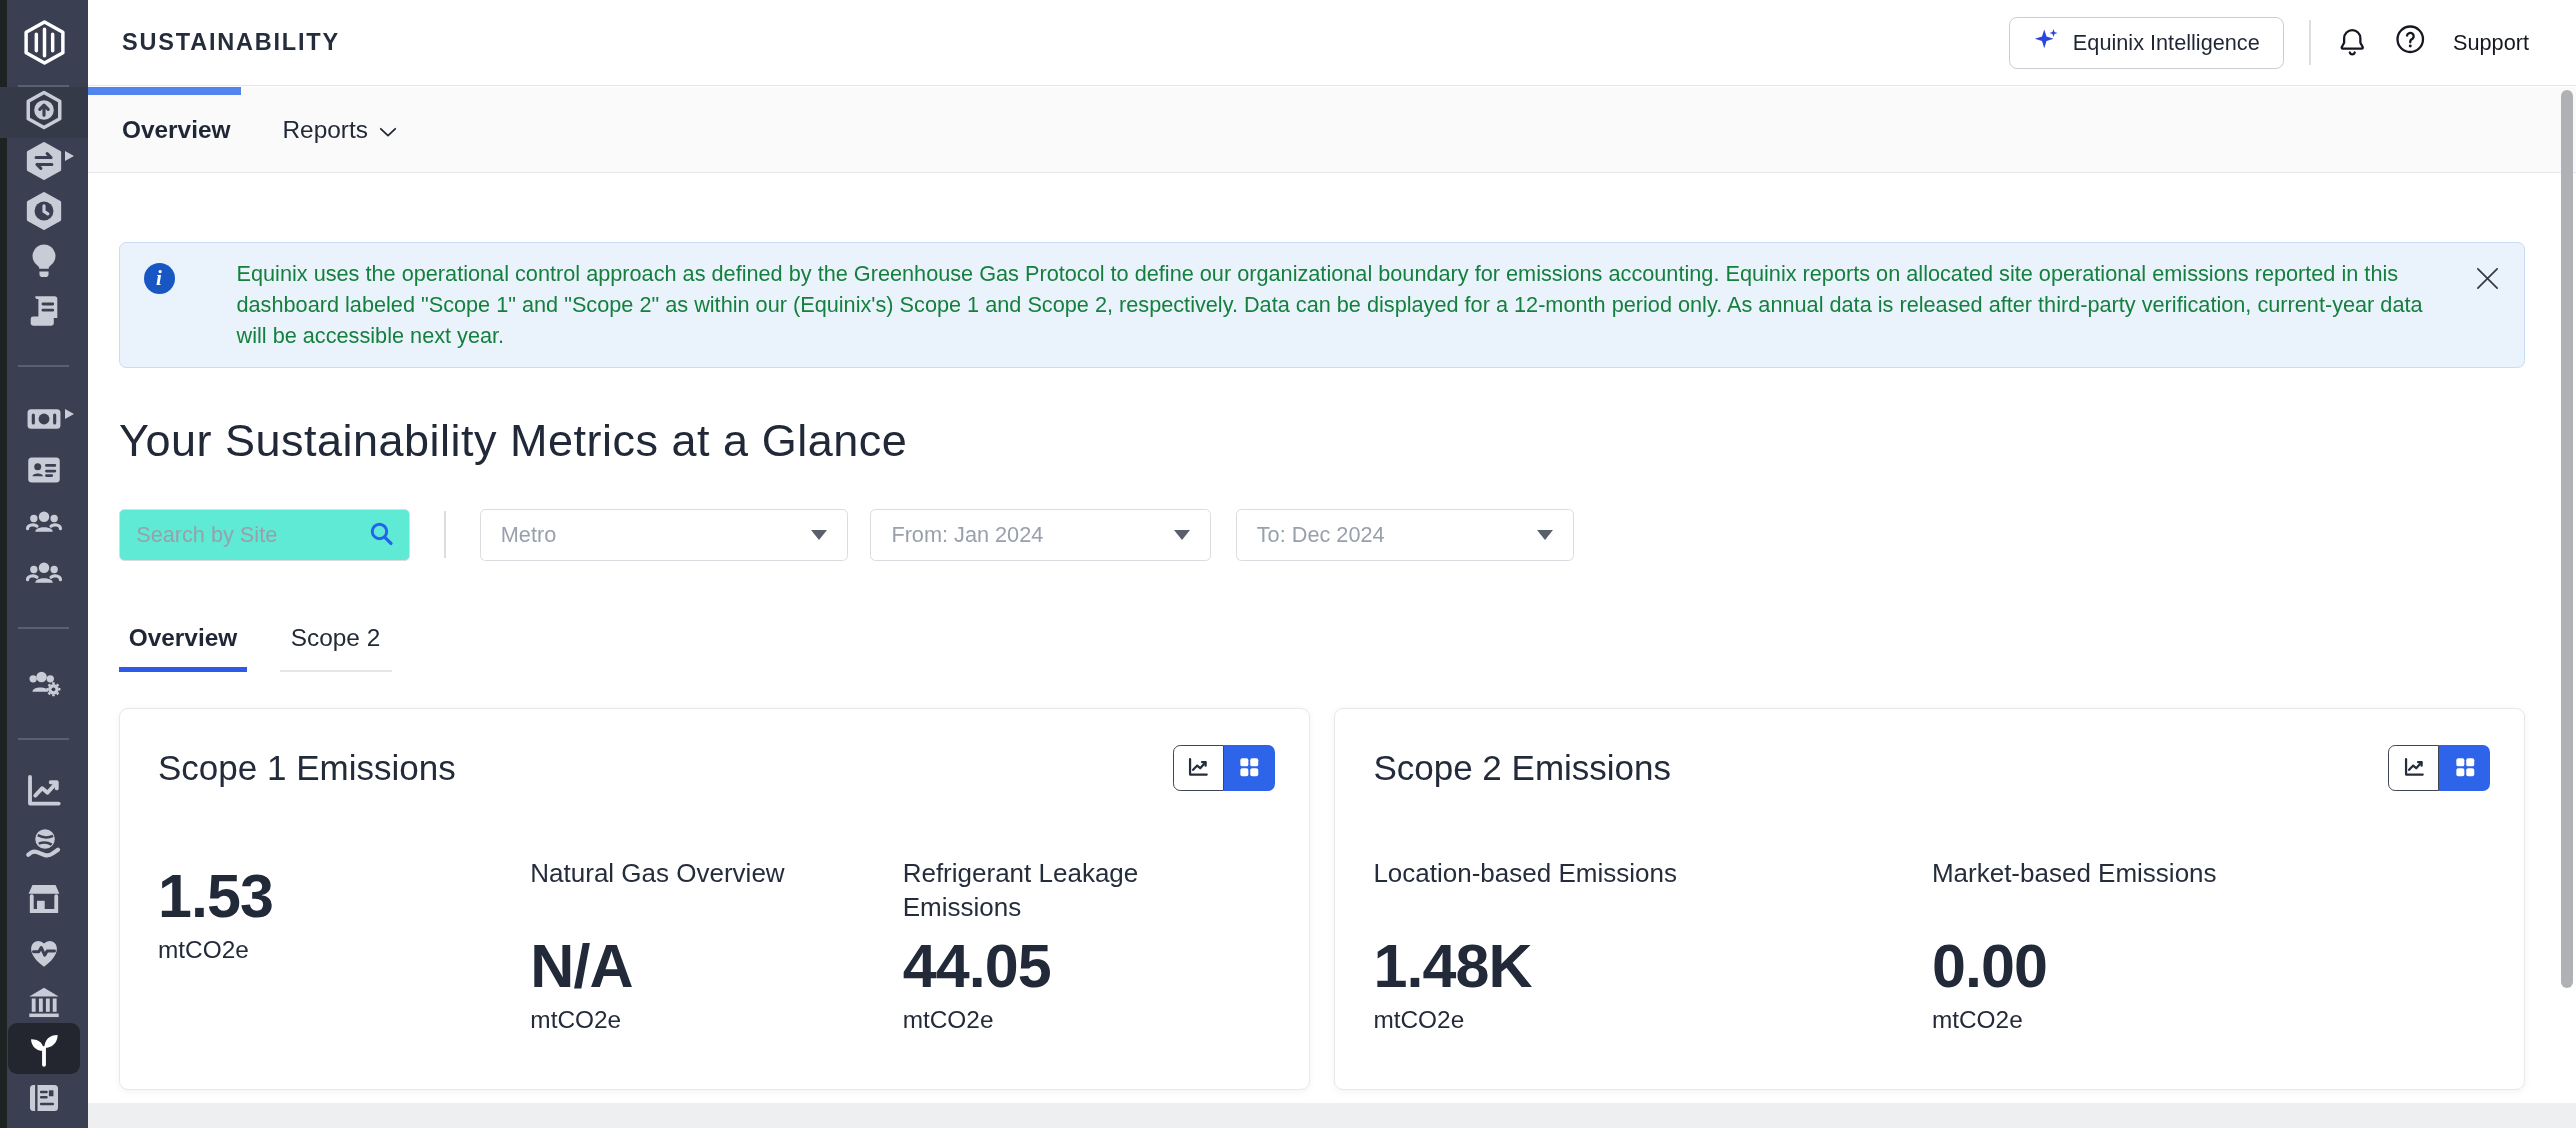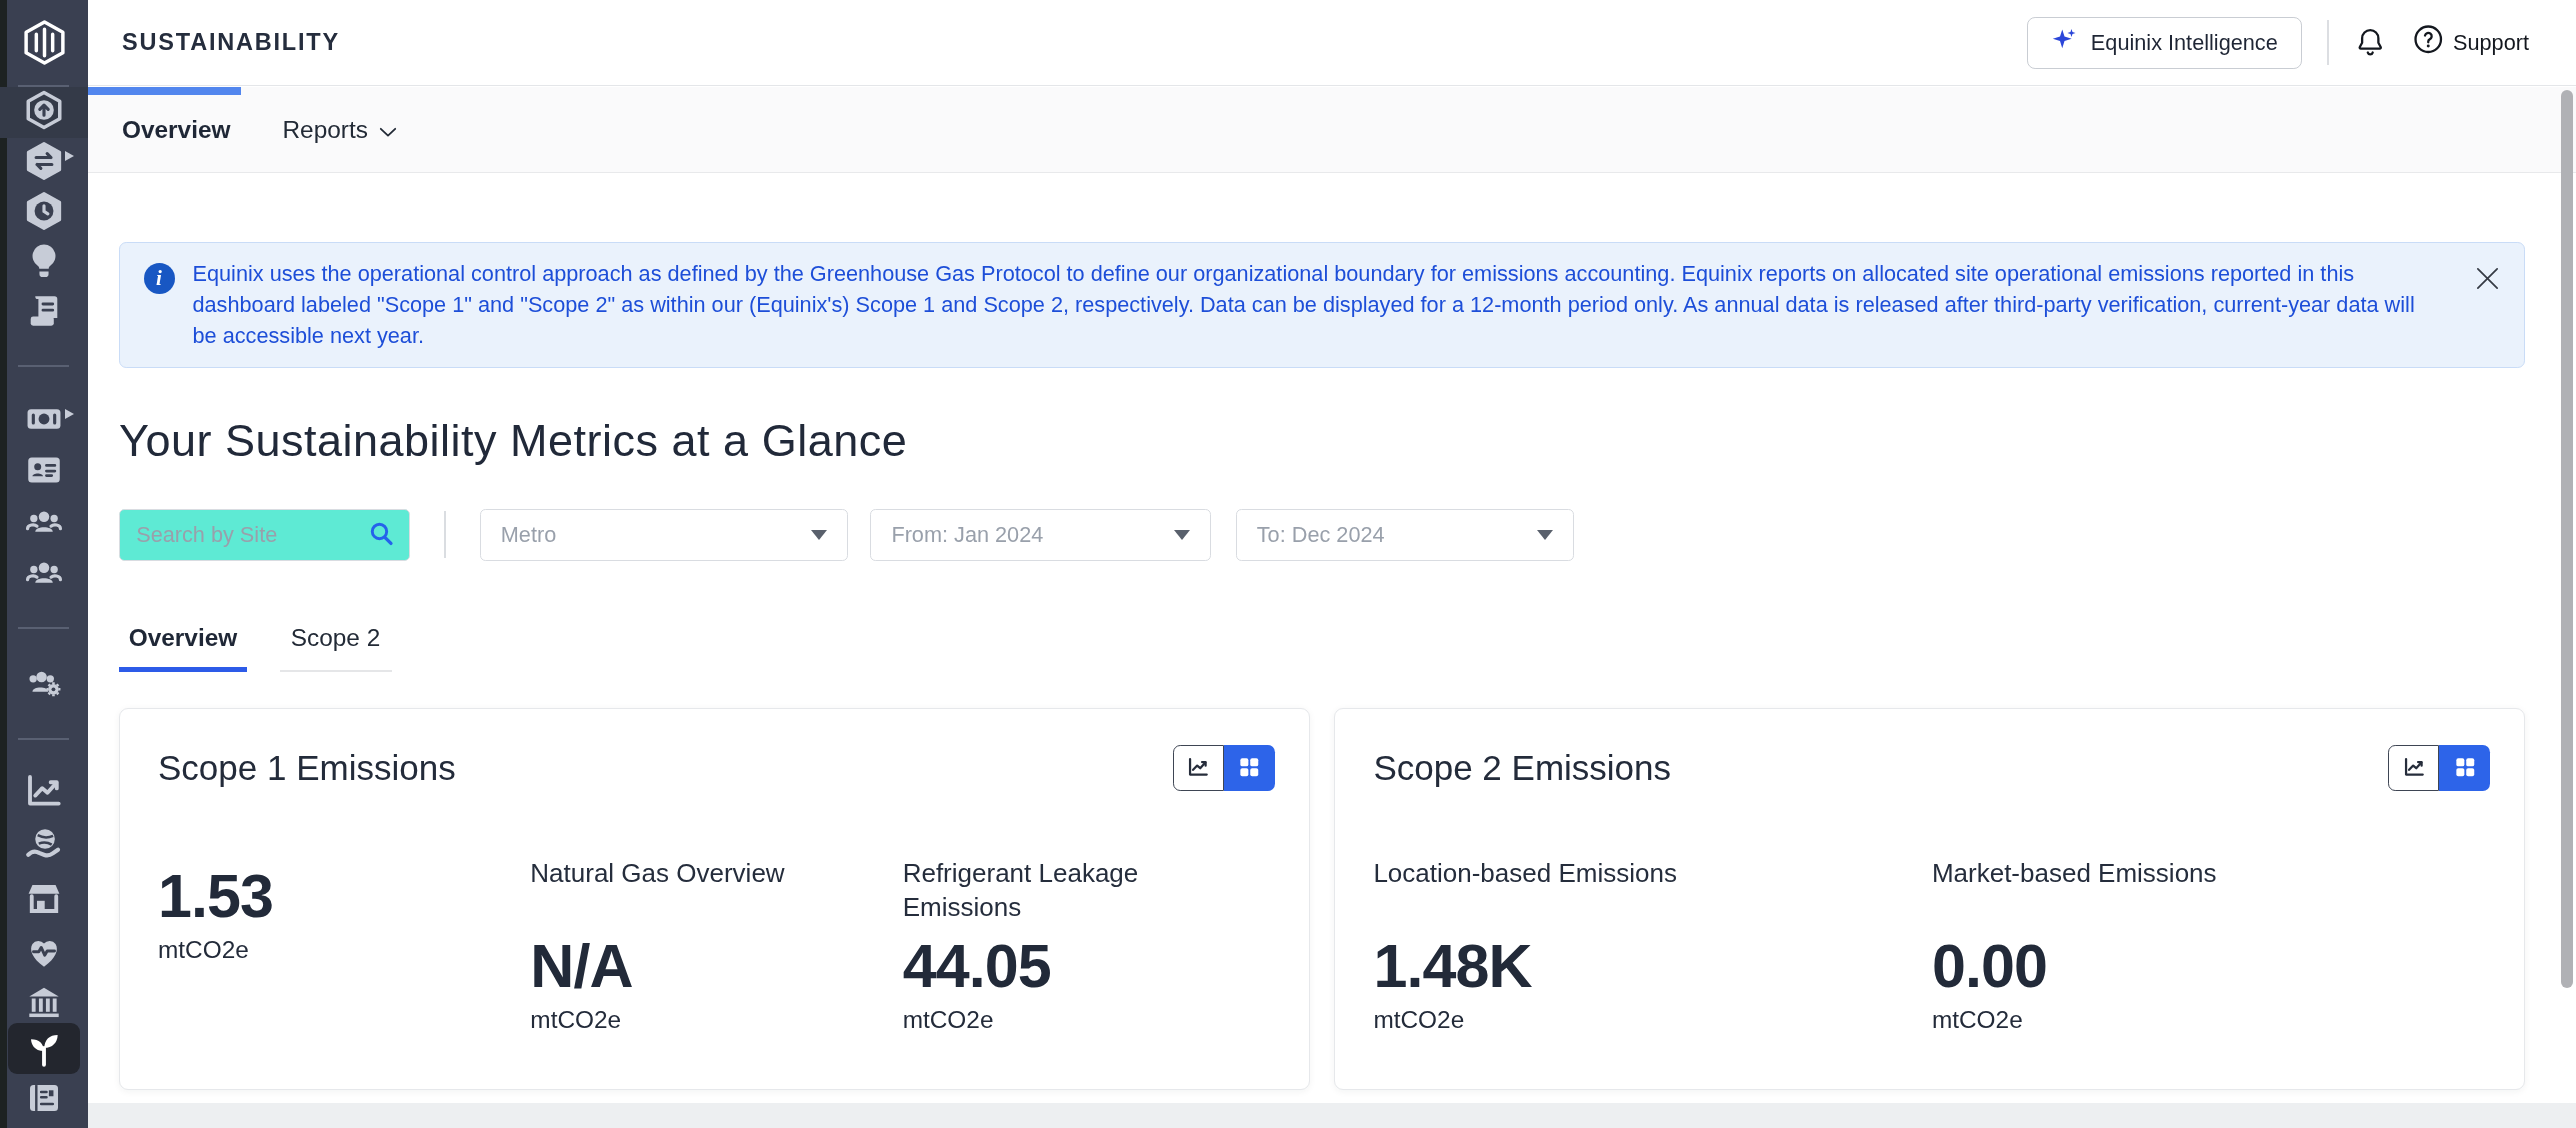--- a/index.html
+++ b/index.html
@@ -30,34 +30,34 @@
   .sb-caret{position:absolute;width:0;height:0;border-left:9px solid var(--sidebar-icon);border-top:5.4px solid transparent;border-bottom:5.4px solid transparent;left:65px;}
   .sb-item svg{display:block;}
 
   
   .topbar{position:absolute;left:88px;top:0;right:0;height:86px;background:#fff;border-bottom:0.9px solid #E4E6E9;display:flex;align-items:center;padding:0 47px 0 34px;z-index:5;}
   .app-title{font-size:23.5px;font-weight:700;letter-spacing:1.8px;color:#252D3D;}
   .topbar-right{margin-left:auto;display:flex;align-items:center;gap:25px;}
   .intel-btn{display:flex;align-items:center;gap:12.6px;height:52px;padding:0 23.5px;background:#fff;border:0.9px solid #C9CDD3;border-radius:8.1px;font-family:inherit;font-size:21.7px;font-weight:500;color:#1F2635;cursor:pointer;}
   .v-divider{width:1.8px;height:45px;background:#DCDEE2;}
   .icon-btn{background:none;border:none;cursor:pointer;display:flex;align-items:center;padding:0;}
-  .support{display:flex;align-items:center;gap:9px;font-size:21.7px;color:#14181F;cursor:pointer;}
+  .support{display:flex;align-items:center;gap:27px;font-size:21.7px;color:#14181F;cursor:pointer;}
 
   
   .progress-bar{position:absolute;left:88px;top:87px;width:153px;height:8.1px;background:var(--progress-blue);z-index:5;}
   .subnav{position:absolute;left:88px;top:87px;right:0;height:86px;background:#FAFAFB;border-bottom:0.9px solid #E8E9EB;display:flex;align-items:center;padding-left:34px;gap:52px;z-index:4;}
   .subnav-item{font-size:24.4px;color:#222A36;display:flex;align-items:center;gap:10.8px;cursor:pointer;}
   .subnav-item.active{font-weight:700;color:#1F2736;}
 
   
   .content{position:absolute;left:88px;top:172px;right:0;bottom:0;background:#fff;padding:0 51px 0 31px;}
 
   .banner{margin-top:70px;background:var(--banner-bg);border:0.9px solid var(--banner-border);border-radius:7.2px;display:flex;align-items:flex-start;gap:18px;padding:15.3px 23.5px;}
   .info-icon{flex:0 0 31px;width:31px;height:31px;border-radius:50%;background:var(--info-icon-bg);color:#fff;font-size:21px;font-weight:700;display:flex;align-items:center;justify-content:center;margin-top:4.5px;font-family:"Liberation Serif",serif;font-style:italic;}
-  .banner p{font-size:21.7px;line-height:31px;color:#1d4ed8;max-width:2238px;}
+  .banner p{font-size:21.7px;line-height:31px;color:#15803d;max-width:2238px;margin-left:44px;}
   .banner-close{margin-left:auto;background:none;border:none;cursor:pointer;margin-top:7.2px;flex:0 0 auto;}
 
   h1.page-heading{margin-top:47px;font-size:45px;font-weight:300;color:#212939;letter-spacing:0.5px;}
 
   .filters{margin-top:42px;display:flex;align-items:center;}
   .search-box{width:291px;height:52px;border:0.9px solid var(--border-gray);border-radius:5.4px;display:flex;align-items:center;padding:0 14.4px 0 16.2px;background:#5eead4;}
   .search-box input{flex:1;min-width:0;border:none;outline:none;font-family:inherit;font-size:21.7px;color:#333;background:transparent;}
   .search-box input::placeholder{color:var(--text-gray);}
   .f-divider{width:1.8px;height:47px;background:#DADDE1;margin:0 34px;}
   .select{height:52px;border:0.9px solid var(--border-gray);border-radius:5.4px;display:flex;align-items:center;justify-content:space-between;padding:0 20px;font-size:21.7px;color:var(--text-gray);background:#fff;cursor:pointer;}

